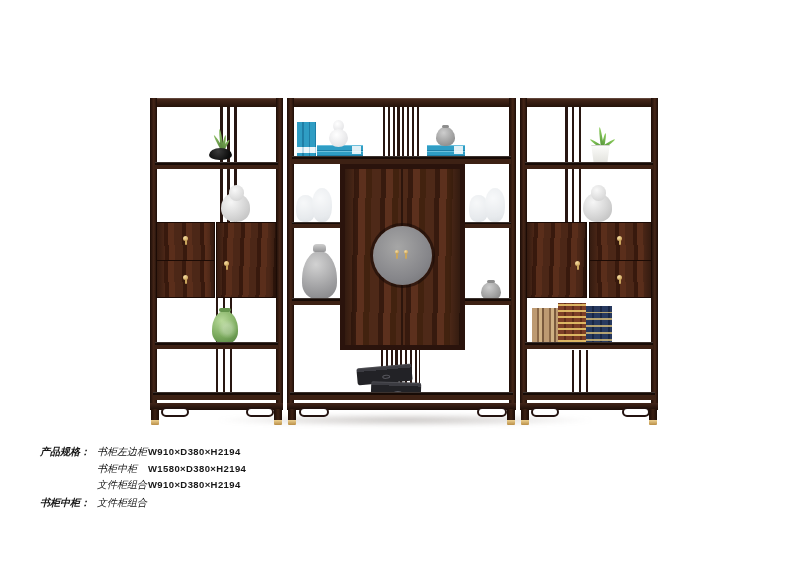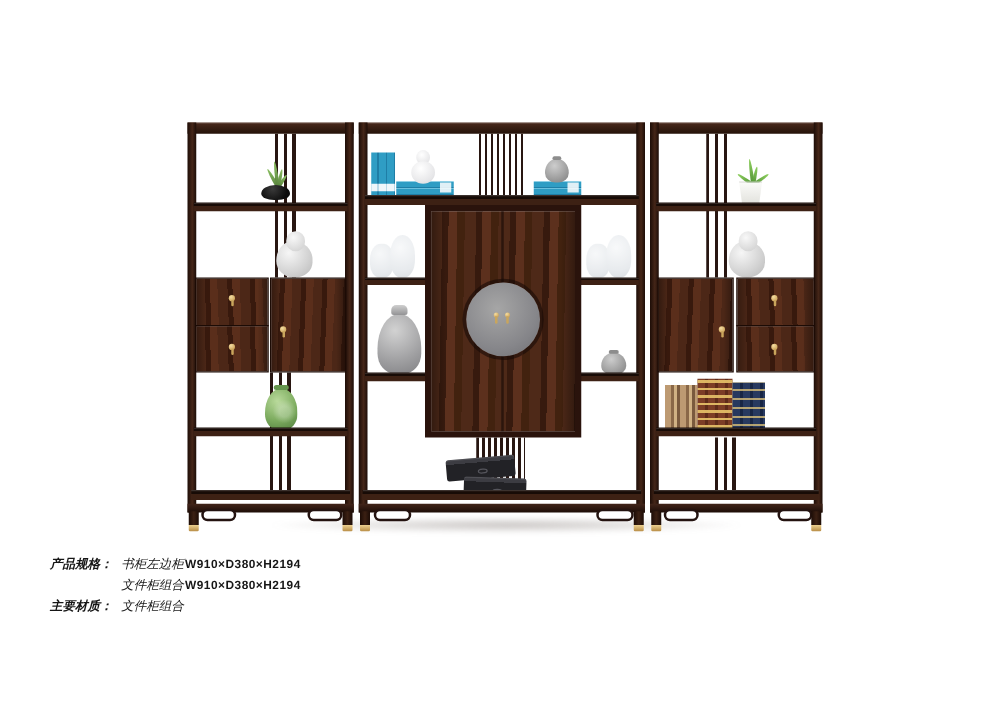--- a/index.html
+++ b/index.html
@@ -268,21 +268,26 @@
 
   <div class="info">
 
     <div class="spec-row">
       <span class="spec-label">产品规格：</span>
       <span class="spec-name">书柜左边柜</span>
       <span class="spec-dims">W910×D380×H2194</span>
     </div>
     <div class="spec-row">
       <span class="spec-label"></span>
+      <span class="spec-name">书柜中柜</span>
+      <span class="spec-dims">W1580×D380×H2194</span>
+    </div>
+    <div class="spec-row">
+      <span class="spec-label"></span>
       <span class="spec-name">文件柜组合</span>
       <span class="spec-dims">W910×D380×H2194</span>
     </div>
     <div class="spec-row material-row">
-      <span class="spec-label">主要材质：</span>
+      <span class="spec-label">书柜中柜：</span>
       <span class="spec-name">文件柜组合</span>
     </div>
   </div>
 </div>
 
 </body></html>

